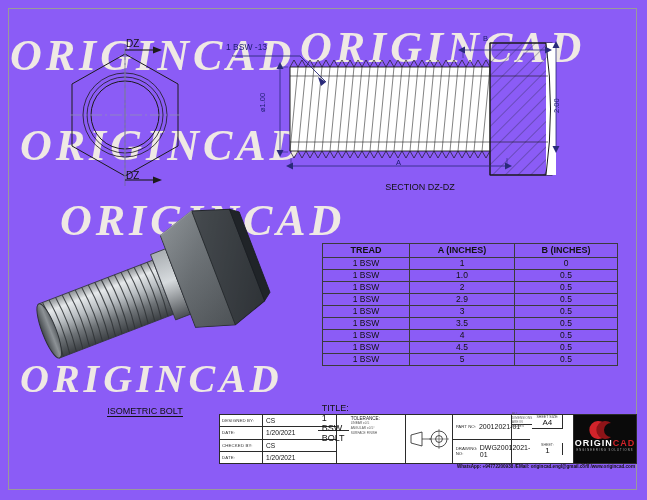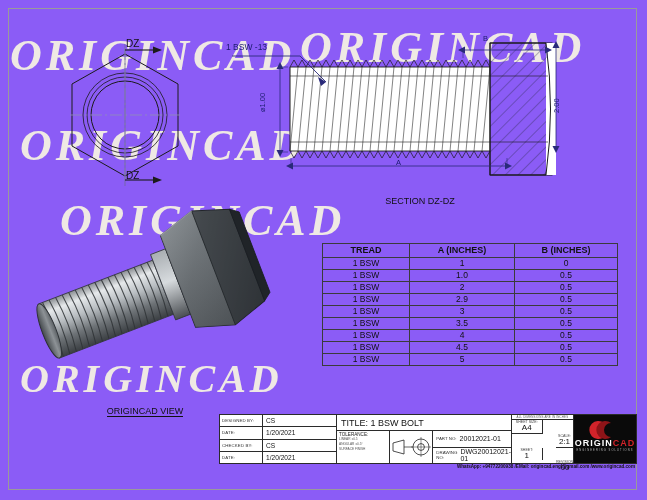--- a/index.html
+++ b/index.html
@@ -41,34 +41,34 @@
     position:absolute;left:219px;top:414px;width:418px;height:50px;
     border:1px solid #2b2b2b;box-sizing:border-box;display:flex;
     background:#fff;font-size:5px;color:#111;
   }
   .tb-col{box-sizing:border-box;}
   .tb-left{width:117px;border-right:1px solid #2b2b2b;display:flex;flex-direction:column;}
   .tb-row{flex:1;display:flex;border-bottom:1px solid #2b2b2b;align-items:center;}
   .tb-row:last-child{border-bottom:none;}
   .tb-key{width:40px;padding-left:2px;font-size:4.4px;color:#333;letter-spacing:.1px;}
   .tb-val{flex:1;border-left:1px solid #2b2b2b;padding-left:3px;font-size:6.6px;color:#111;height:100%;display:flex;align-items:center;}
-  .tb-mid{width:175px;border-right:1px solid #2b2b2b;display:flex;flex-direction:column;justify-content:center;}
+  .tb-mid{width:175px;border-right:1px solid #2b2b2b;display:flex;justify-content:center;}
   .tb-title{height:15px;display:flex;align-items:center;padding-left:4px;
             font-size:9px;border-bottom:1px solid #2b2b2b;}
   .tb-mid-low{flex:1;display:flex;}
   .tb-tol{width:52px;border-right:1px solid #2b2b2b;padding:1px 2px;display:flex;flex-direction:column;justify-content:flex-start;}
   .tb-tol .t0{font-size:4.6px;color:#222;}
   .tb-tol .t1{font-size:3.2px;color:#555;line-height:1.5;}
   .tb-proj{width:46px;border-right:1px solid #2b2b2b;display:flex;align-items:center;justify-content:center;}
   .tb-nos{flex:1;display:flex;flex-direction:column;}
   .tb-nos-row{flex:1;display:flex;align-items:center;padding-left:3px;border-bottom:1px solid #2b2b2b;}
   .tb-nos-row:last-child{border-bottom:none;}
   .tb-nos-k{font-size:4.4px;color:#333;margin-right:3px;}
   .tb-nos-v{font-size:7px;color:#111;}
-  .tb-right{width:62px;border-right:1px solid #2b2b2b;display:flex;flex-direction:column;}
+  .tb-right{width:62px;border-right:1px solid #2b2b2b;display:flex;flex-direction:row;}
   .tb-note{height:9px;display:flex;align-items:center;justify-content:center;
            font-size:2.9px;color:#555;border-bottom:1px solid #2b2b2b;letter-spacing:.2px;}
   .tb-quad{flex:1;display:flex;flex-wrap:wrap;}
   .tb-cell{width:50%;box-sizing:border-box;border-right:1px solid #2b2b2b;
            border-bottom:1px solid #2b2b2b;display:flex;flex-direction:column;
            align-items:center;justify-content:center;}
   .tb-cell:nth-child(2n){border-right:none;margin-left:44px;}
   .tb-cell:nth-child(n+3){border-bottom:none;}
   .tb-cell .k{font-size:3.6px;color:#444;}
   .tb-cell .v{font-size:8px;color:#111;line-height:1.1;}
@@ -230,21 +230,21 @@
 
   <svg style="position:absolute;left:283px;top:158px;" width="232" height="16">
     <line x1="8" y1="8" x2="224" y2="8" stroke="#2a2a7a" stroke-width="0.8"></line>
     <polygon points="10,4.5 10,11.5 3,8" fill="#2a2a7a"></polygon>
     <polygon points="222,4.5 222,11.5 229,8" fill="#2a2a7a"></polygon>
     <line x1="8" y1="0" x2="8" y2="8" stroke="#2a2a7a" stroke-width="0.6"></line>
     <line x1="224" y1="0" x2="224" y2="8" stroke="#2a2a7a" stroke-width="0.6"></line>
   </svg>
   <div class="lbl" style="left:396px;top:158px;font-size:7.5px;">A</div>
 
-  <div class="view-title" style="left:352px;top:196px;width:136px;">
+  <div class="view-title" style="left:352px;top:182px;width:136px;">
     <div>SECTION DZ-DZ</div>
   </div>
 
   <svg style="position:absolute;left:24px;top:198px;" width="250" height="200" viewBox="0 0 250 200">
     <defs>
       <linearGradient id="shaftGrad" x1="0" y1="0" x2="0" y2="1">
         <stop offset="0%" stop-color="#8b8f93"></stop>
         <stop offset="18%" stop-color="#e6e9eb"></stop>
         <stop offset="42%" stop-color="#b9bec2"></stop>
         <stop offset="70%" stop-color="#6e7377"></stop>
@@ -307,21 +307,21 @@
       <polygon points="196,34 232,46 232,144 196,156" fill="#31363a" opacity="0.45"></polygon>
       <line x1="196" y1="34" x2="196" y2="156" stroke="#23272b" stroke-width="0.8"></line>
 
       <polygon points="232,46 240,52 240,138 232,144" fill="#202428" stroke="#1a1e22" stroke-width="0.8"></polygon>
 
       <line x1="158" y1="46" x2="196" y2="34" stroke="#b9bec2" stroke-width="1" opacity="0.7"></line>
     </g>
   </svg>
 
   <div class="view-title" style="left:75px;top:406px;width:140px;">
-    <span class="u">ORIGINCAD VIEW</span>
+    <span class="u">ISOMETRIC BOLT</span>
   </div>
 
   <table id="spec-table">
     <thead>
       <tr>
         <th class="c0">TREAD</th>
         <th class="c1">A (INCHES)</th>
         <th class="c2">B (INCHES)</th>
       </tr>
     </thead>

